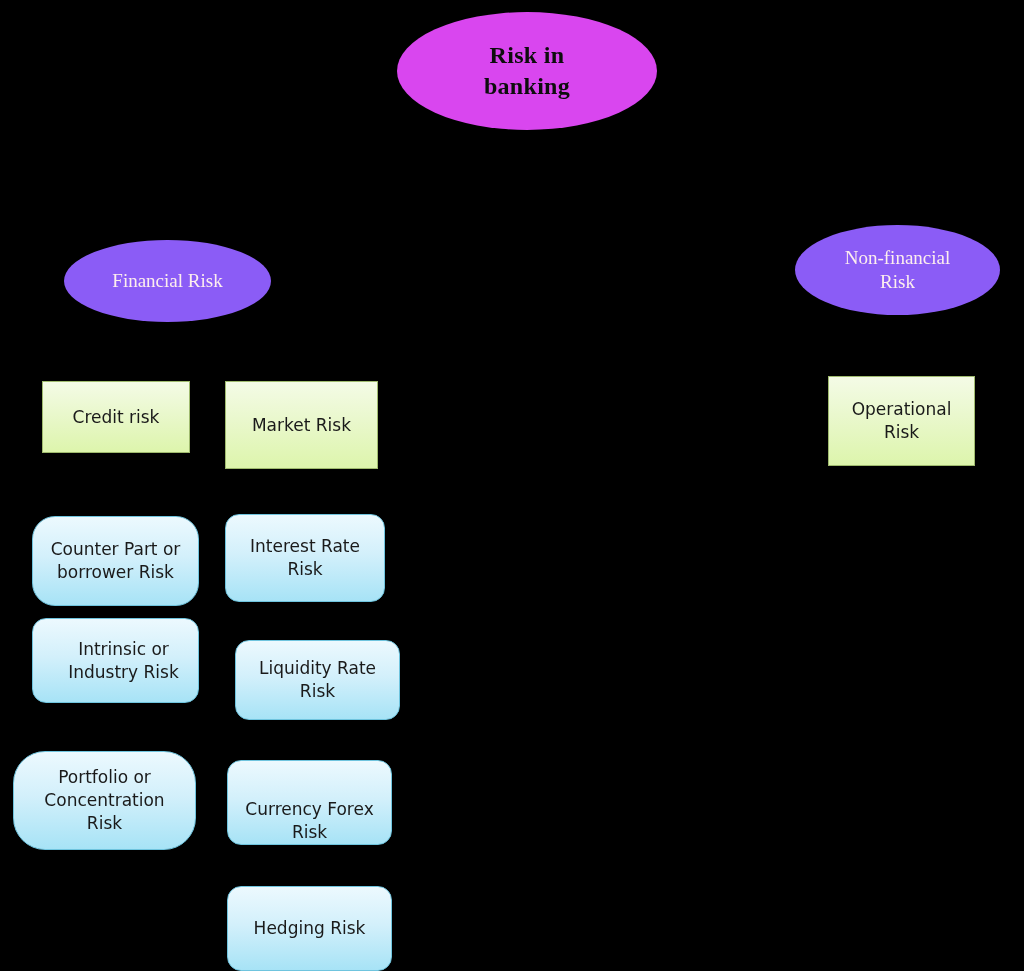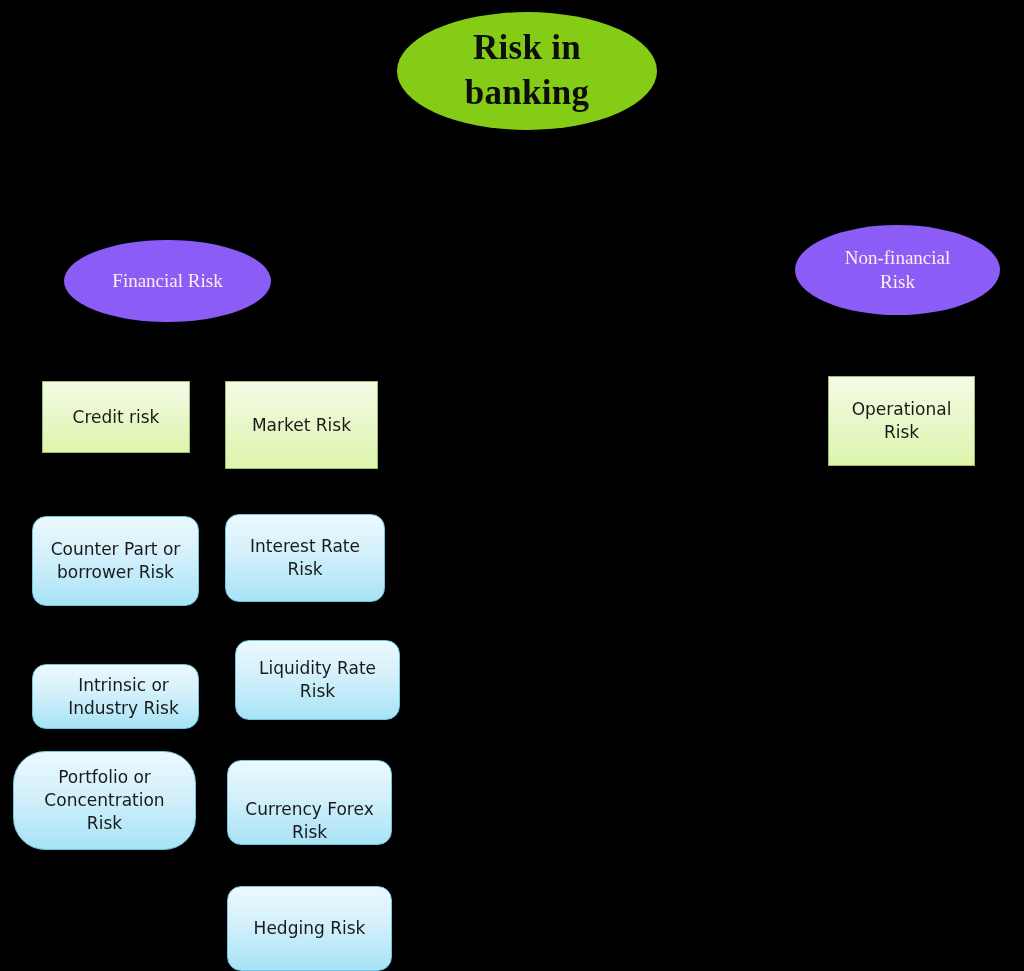--- a/index.html
+++ b/index.html
@@ -26,25 +26,25 @@
     text-align: center;
     box-sizing: border-box;
   }
   .ellipse .etext {
     display: block;
     line-height: 1.28;
     white-space: pre-line;
   }
 
   .ellipse-root {
-    background: #84cc16;
+    background: #d946ef;
     font-family: "Liberation Serif", "DejaVu Serif", serif;
     font-weight: bold;
     color: #0d0d0d;
-    font-size: 35px;
+    font-size: 24px;
     letter-spacing: 0.3px;
   }
 
   .ellipse-branch {
     background: #8b5cf6;
     font-family: "Liberation Serif", "DejaVu Serif", serif;
     font-weight: normal;
     color: #FDEEEE;
     font-size: 19px;
   }
@@ -118,26 +118,26 @@
 
   <div class="node node-green" style="left:225px; top:381px; width:153px; height:88px;">
     <span class="ntext">Market Risk</span>
   </div>
 
   <div class="node node-green" style="left:828px; top:376px; width:147px; height:90px;">
     <span class="ntext">Operational
 Risk</span>
   </div>
 
-  <div class="node node-blue" style="left:32px; top:516px; width:167px; height:90px;">
+  <div class="node node-blue" style="left:32px; top:516px; width:167px; height:90px;border-radius:23px;">
     <span class="ntext">Counter Part or
 borrower Risk</span>
   </div>
 
-  <div class="node node-blue" style="left:32px; top:664px; width:167px; height:65px;padding-left:16px;">
+  <div class="node node-blue" style="left:32px; top:618px; width:167px; height:85px;padding-left:16px;">
     <span class="ntext">Intrinsic or
 Industry Risk</span>
   </div>
 
   <div class="node node-blue" style="left:13px; top:751px; width:183px; height:99px;border-radius:32px;">
     <span class="ntext">Portfolio or
 Concentration
 Risk</span>
   </div>
 

